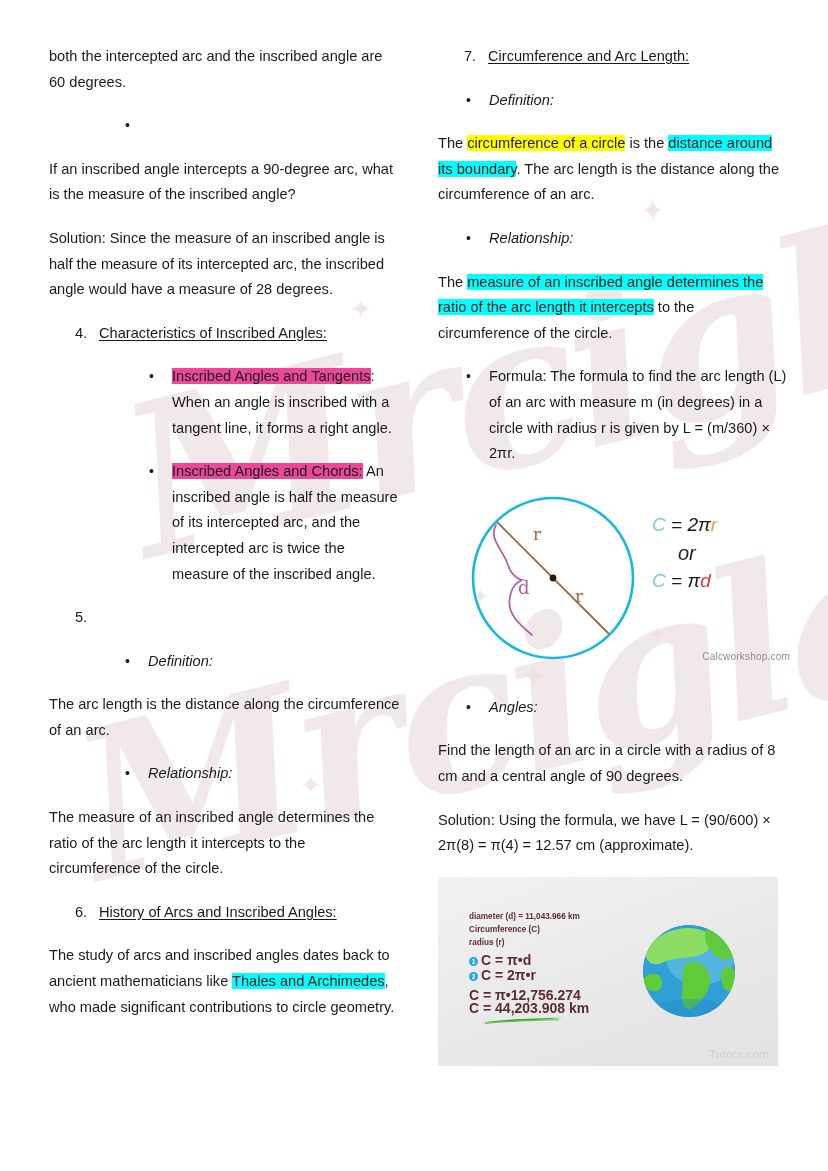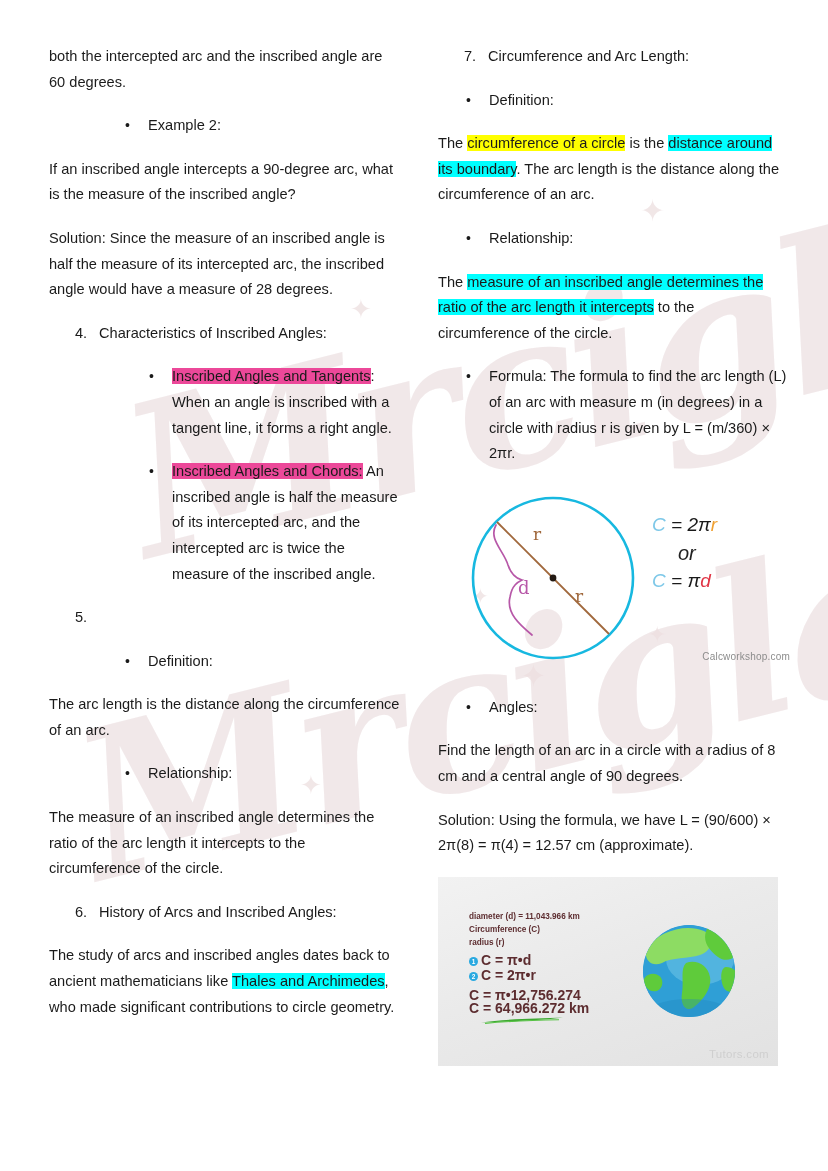--- a/index.html
+++ b/index.html
@@ -67,20 +67,21 @@
     margin:0 0 18px 0;
     padding-left:26px;
     font-size:14.6px;
     line-height:25.6px;
   }
   .num-item .num{
     width:24px;
     flex:0 0 24px;
   }
   .num-item .num-text{
+    text-decoration:underline;
     text-underline-offset:2px;
   }
 
   
   .bullet-item{
     display:flex;
     margin:0 0 18px 0;
     font-size:14.6px;
     line-height:25.6px;
   }
@@ -89,21 +90,21 @@
     text-align:left;
     font-size:14px;
     line-height:25.6px;
   }
   .bullet-item .btext{ flex:1 1 auto; }
   .indent-1{ padding-left:76px; }   
   .indent-2{ padding-left:100px; }  
   .indent-r{ padding-left:28px; }   
   .indent-rf{ padding-left:28px; }
 
-  .ital{ }
+  .ital{ font-style:italic; }
 
   
   .hl-green { background:#ec4899;text-align:center; }
   .hl-yellow{ background:#ffff00; }
   .hl-cyan  { background:#00ffff; }
 
   
   #circle-figure{
     position:relative;
     width:352px;
@@ -200,21 +201,20 @@
 </div>
 
 <div id="page">
 
   <div class="column" id="col-left">
 
     <p class="para">both the intercepted arc and the inscribed angle are 60 degrees.</p>
 
     <div class="bullet-item indent-1">
       <span class="dot">•</span>
-      <span class="btext ital">Example 2:</span>
     </div>
 
     <p class="para">If an inscribed angle intercepts a 90-degree arc, what is the measure of the inscribed angle?</p>
 
     <p class="para">Solution: Since the measure of an inscribed angle is half the measure of its intercepted arc, the inscribed angle would have a measure of 28 degrees.</p>
 
     <div class="num-item">
       <span class="num">4.</span>
       <span class="num-text">Characteristics of Inscribed Angles:</span>
     </div>
@@ -324,21 +324,21 @@
           <div>diameter (d) = 11,043.966 km</div>
           <div>Circumference (C)</div>
           <div>radius (r)</div>
         </div>
         <div class="grp">
           <div><span class="numbadge">1</span><span class="bigline">C = π•d</span></div>
           <div><span class="numbadge">2</span><span class="bigline">C = 2π•r</span></div>
         </div>
         <div>
           <div class="bigline">C = π•12,756.274</div>
-          <div class="bigline">C = 64,966.272 km</div>
+          <div class="bigline">C = 44,203.908 km</div>
         </div>
       </div>
 
       <svg id="earth-underline" viewBox="0 0 86 7">
         <path d="M2 5.5 C 24 2.2, 58 1.2, 84 0.8 C 60 3.2, 26 5.0, 2 5.5 Z" fill="#3ea832"></path>
         <path d="M6 6.4 C 28 4.4, 56 3.2, 80 2.8" fill="none" stroke="#56c244" stroke-width="1.1"></path>
       </svg>
 
       <svg id="globe" viewBox="0 0 102 100">
         <defs>

